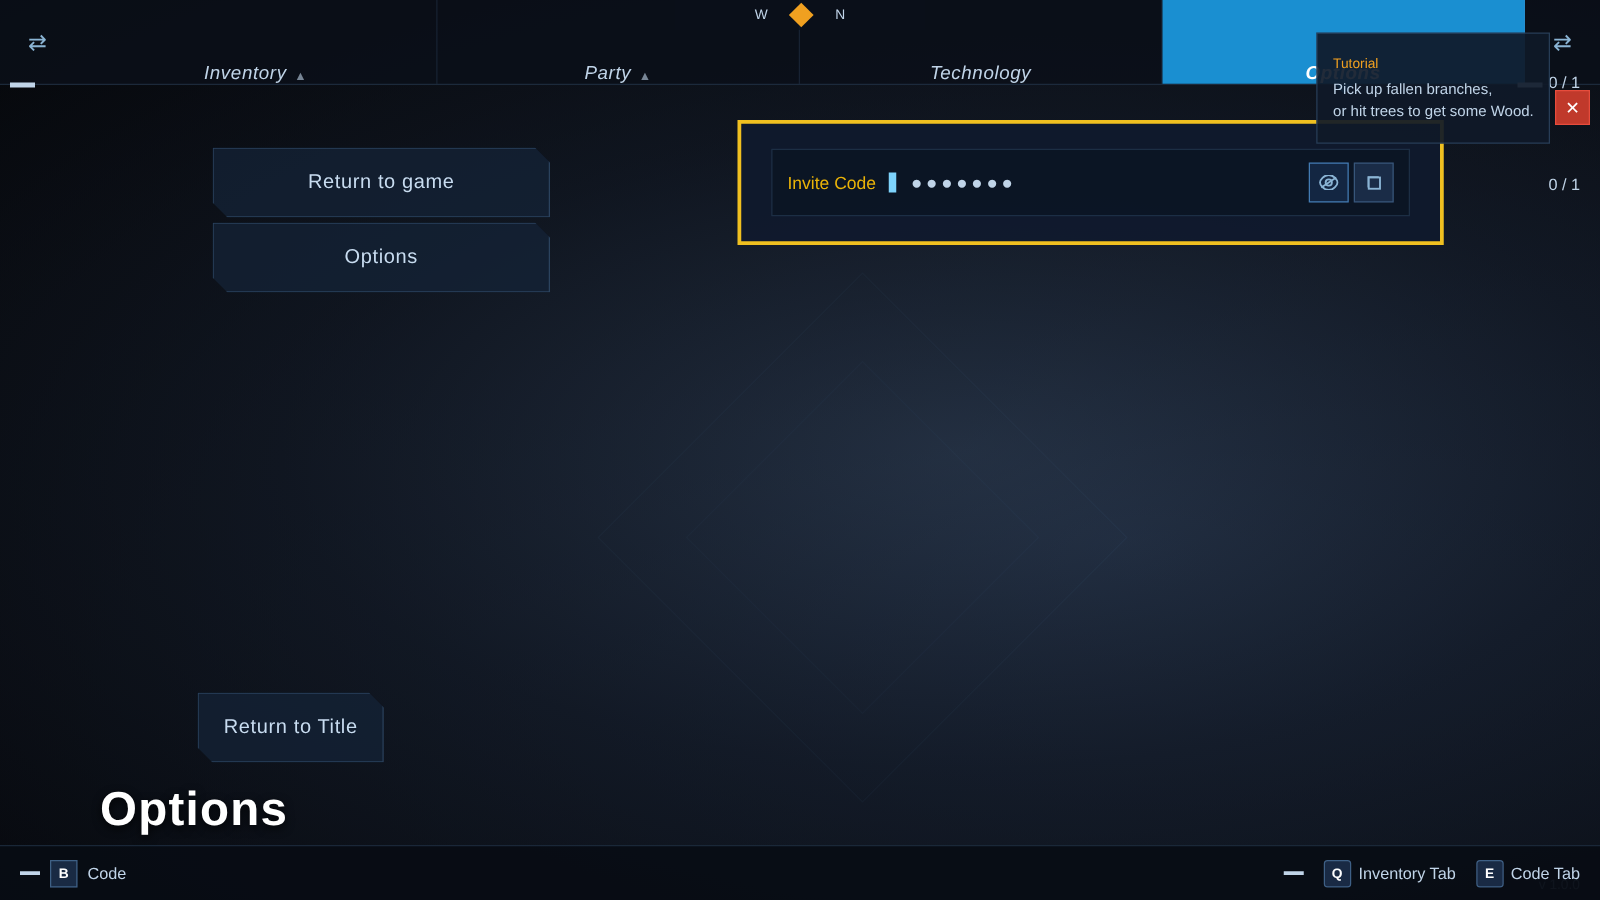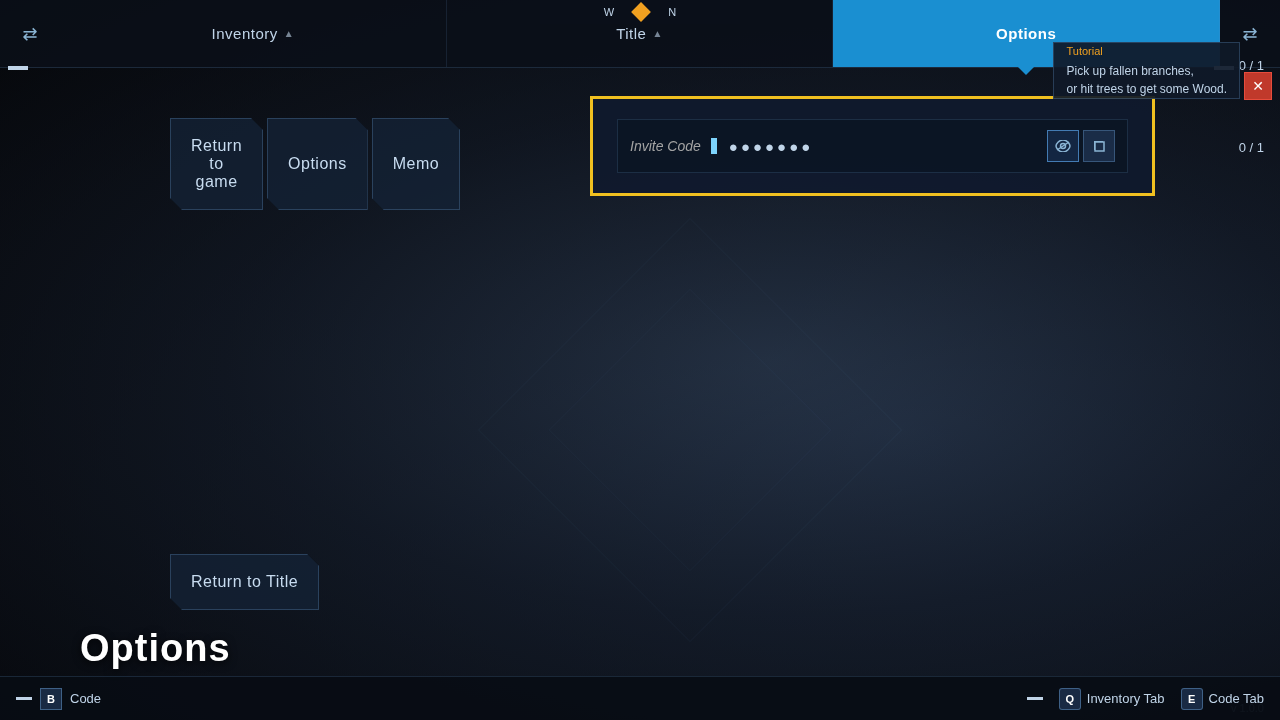--- a/index.html
+++ b/index.html
@@ -74,30 +74,31 @@
 
     .nav-tabs {
       display: flex;
       align-items: stretch;
       flex: 1;
     }
 
     .nav-tab {
       flex: 1;
       display: flex;
-      align-items: center;
+      align-items: flex-end;
       justify-content: center;
       color: #c0d4e8;
       font-size: 15px;
       font-weight: 500;
       letter-spacing: 0.5px;
       cursor: pointer;
       position: relative;
       border-right: 1px solid rgba(100,150,200,0.15);
       text-transform: none;
+      font-style: italic;
     }
 
     .nav-tab.active {
       background: #1a8fd1;
       color: white;
       font-weight: 600;
     }
 
     
     .nav-tab.active::after {
@@ -144,27 +145,26 @@
       transform: rotate(45deg);
     }
 
     
     .tutorial-box {
       position: absolute;
       top: 26px;
       right: 40px;
       background: rgba(15,25,40,0.92);
       border: 1px solid rgba(100,150,200,0.3);
-      padding: 0 12px;
+      padding: 16px 12px;
       color: #c0d4e8;
       font-size: 12px;
       line-height: 1.5;
       z-index: 30;
       max-width: 200px;
-      margin-top: 16px;
     }
 
     .tutorial-label {
       font-size: 11px;
       color: #f0a020;
       margin-bottom: 2px;
     }
 
     
     .counter-top-right {
@@ -231,21 +231,21 @@
       z-index: 5;
     }
 
     
     .left-menu {
       position: absolute;
       top: 50px;
       left: 170px;
       width: 270px;
       display: flex;
-      flex-direction: row;
+      flex-direction: column;
       gap: 4px;
       z-index: 10;
     }
 
     .menu-btn {
       background: rgba(20,35,55,0.75);
       border: 1px solid rgba(100,150,200,0.3);
       color: #c8dcf0;
       font-size: 16px;
       font-weight: 400;
@@ -254,21 +254,21 @@
       text-align: center;
       cursor: pointer;
       transition: background 0.15s;
       clip-path: polygon(0 0, calc(100% - 12px) 0, 100% 12px, 100% 100%, 12px 100%, 0 calc(100% - 12px));
     }
 
     
     .return-title-btn {
       position: absolute;
       bottom: 110px;
-      left: 170px;
+      left: 158px;
       width: 270px;
     }
 
     
     .invite-panel {
       position: absolute;
       top: 28px;
       left: 590px;
       width: 565px;
       background: rgba(15,25,45,0.9);
@@ -280,27 +280,26 @@
     .invite-row {
       display: flex;
       align-items: center;
       gap: 12px;
       background: rgba(10,20,35,0.8);
       border: 1px solid rgba(100,150,200,0.2);
       padding: 10px 12px;
     }
 
     .invite-label {
-      color: #a3a3a3;
+      color: #eab308;
       font-size: 14px;
       font-weight: 500;
       white-space: nowrap;
       padding-right: 10px;
       border-right: 6px solid #7dd3fc;
-      font-style: italic;
     }
 
     .invite-value {
       flex: 1;
       color: #c0d4e8;
       font-size: 15px;
       letter-spacing: 3px;
     }
 
     .invite-icons {
@@ -442,22 +441,25 @@
 </div>
 
 <div class="top-nav">
   <div class="nav-swap-btn">⇄</div>
   <div class="nav-tabs">
     <div class="nav-tab">
       <span>Inventory</span>
       <span class="nav-tab-arrow">▲</span>
     </div>
     <div class="nav-tab">
-      <span>Title</span>
+      <span>Party</span>
       <span class="nav-tab-arrow">▲</span>
+    </div>
+    <div class="nav-tab">
+      <span>Technology</span>
     </div>
     <div class="nav-tab active">
       <span>Options</span>
     </div>
   </div>
   <div class="nav-swap-btn">⇄</div>
 </div>
 
 <div class="tutorial-box">
   <div class="tutorial-label">Tutorial</div>
@@ -473,21 +475,20 @@
 
 <div class="minimize-top-left"></div>
 
 <div class="minimize-top-right"></div>
 
 <div class="main-content">
 
   <div class="left-menu">
     <button class="menu-btn">Return to game</button>
     <button class="menu-btn">Options</button>
-    <button class="menu-btn">Memo</button>
   </div>
 
   <div class="return-title-btn">
     <button class="menu-btn">Return to Title</button>
   </div>
 
   <div class="invite-panel">
     <div class="invite-row">
       <span class="invite-label">Invite Code</span>
       <span class="invite-value">●●●●●●●</span>

